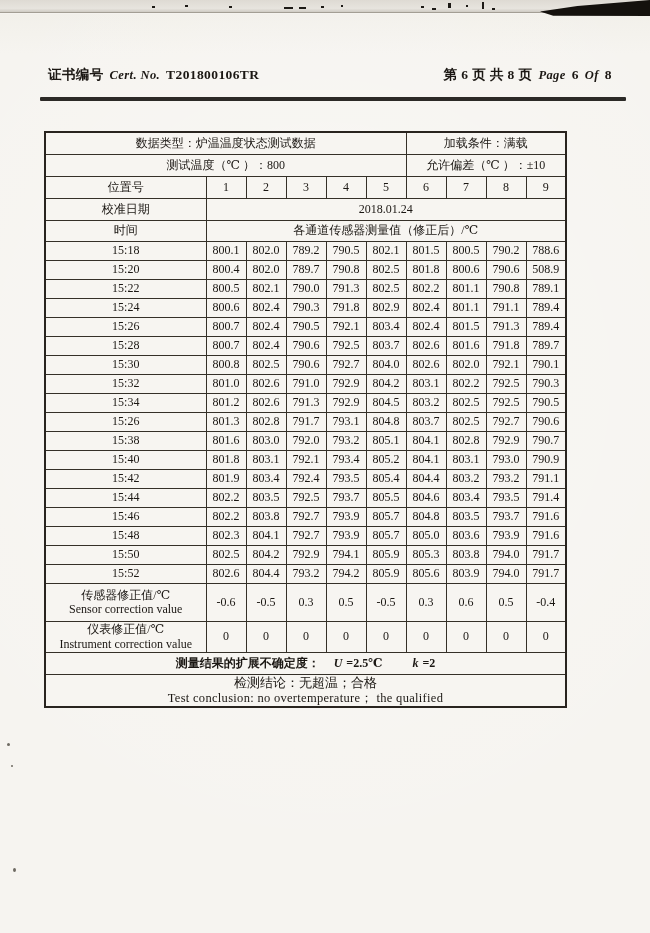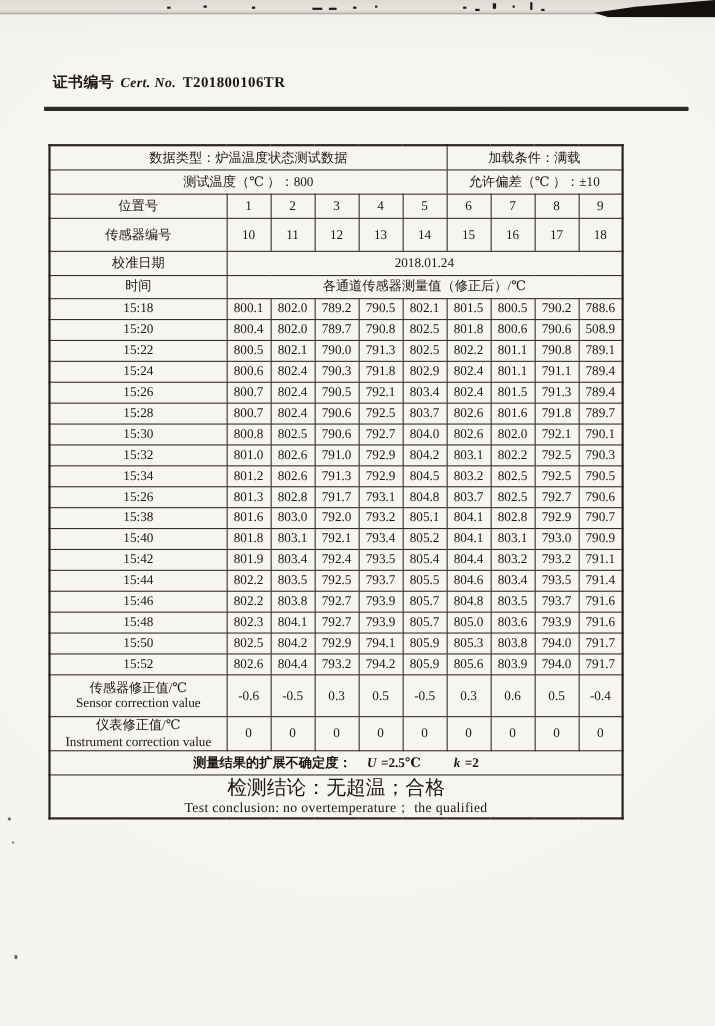--- a/index.html
+++ b/index.html
@@ -71,21 +71,21 @@
   tr.h-data{ height:19px; }
   tr.h-corr{ height:38px; }
   tr.h-cor2{ height:31px; }
   tr.h-unc { height:22px; }
   tr.h-conc{ height:33px; }
   .lbl2 div{ line-height:1.2; }
   .lbl2 .en{ font-size:12px; }
   .unc-cell span{ padding:0 2px;font-weight:bold; }
   .it{ font-style:italic; }
   .wsp{ display:inline-block; width:26px; }
-  .conc-cell div{ line-height:1.25; font-size:18px; }
+  .conc-cell div{ line-height:1.25; font-size:13px; }
   .conc-cell .en{ font-size:12.5px; letter-spacing:.3px; }
 </style>
 </head>
 <body>
 
 <div class="scan-top"></div>
 <div class="paper-tint"></div>
 
 <div class="squiggle">
   <svg width="34" height="12" viewBox="0 0 34 12">
@@ -108,20 +108,23 @@
 <div class="wedge"></div>
 
 <div class="speck" style="left:7px;top:743px;width:3px;height:3px;"></div>
 <div class="speck" style="left:11px;top:765px;width:2px;height:2px;"></div>
 <div class="speck" style="left:13px;top:868px;width:3px;height:4px;"></div>
 
 <div class="hdr">
   <div>
     <span class="zh">证书编号</span><span class="gap"></span><span class="i">Cert. No.</span><span class="gap"></span><span class="b">T201800106TR</span>
   </div>
+  <div>
+    <span class="zh">第 6 页 共 8 页</span><span class="gap"></span><span class="i">Page</span><span class="gap"></span><span class="b">6</span><span class="gap"></span><span class="i">Of</span><span class="gap"></span><span class="b">8</span>
+  </div>
 </div>
 <div class="rule"></div>
 
 <table class="cert">
   <colgroup>
     <col style="width:161px">
     <col style="width:40px">
       <col style="width:40px">
       <col style="width:40px">
     <col style="width:40px">
@@ -144,32 +147,20 @@
       <td class="c-label">位置号</td>
     <td>1</td>
         <td>2</td>
         <td>3</td>
         <td>4</td>
         <td>5</td>
         <td>6</td>
         <td>7</td>
         <td>8</td>
         <td>9</td>
-      </tr>
-    <tr class="h-sen">
-      <td class="c-label">传感器编号</td>
-    <td>10</td>
-        <td>11</td>
-        <td>12</td>
-        <td>13</td>
-        <td>14</td>
-        <td>15</td>
-        <td>16</td>
-        <td>17</td>
-        <td>18</td>
       </tr>
     <tr class="h-cal">
       <td class="c-label">校准日期</td>
       <td class="c-center" colspan="9">2018.01.24</td>
     </tr>
     <tr class="h-time">
       <td class="c-label">时间</td>
       <td class="c-center" colspan="9">各通道传感器测量值（修正后）/℃</td>
     </tr>
 

